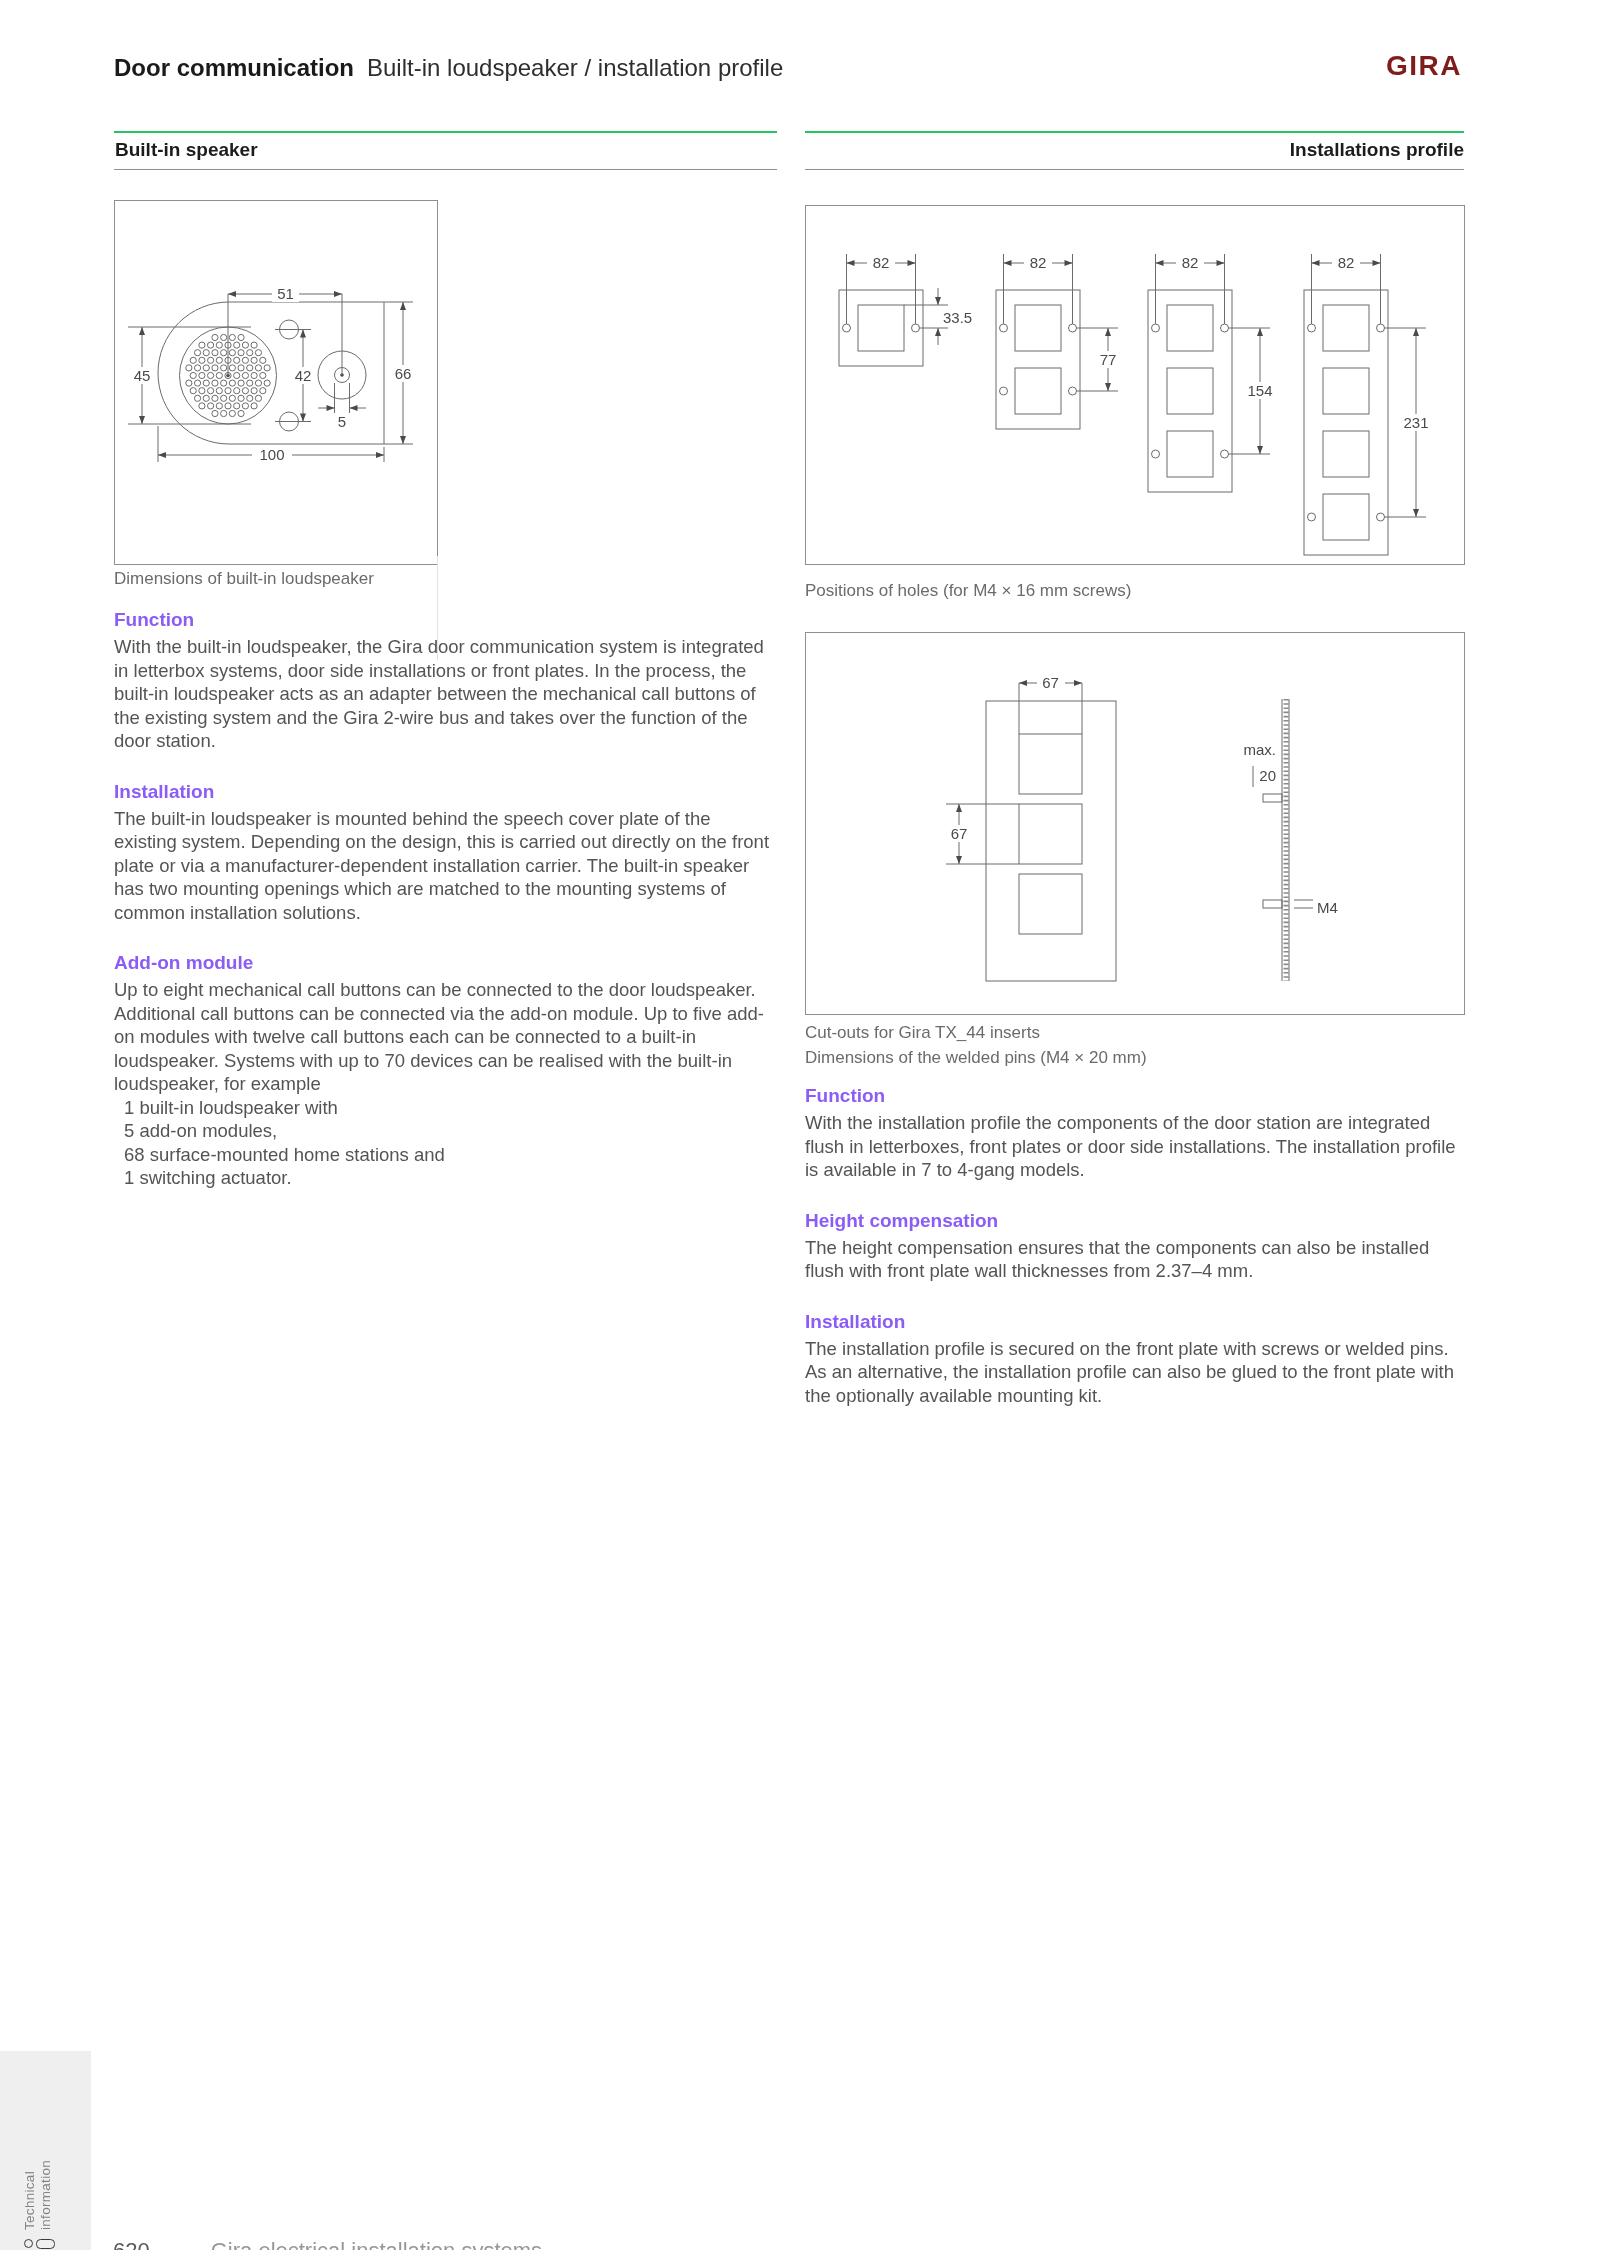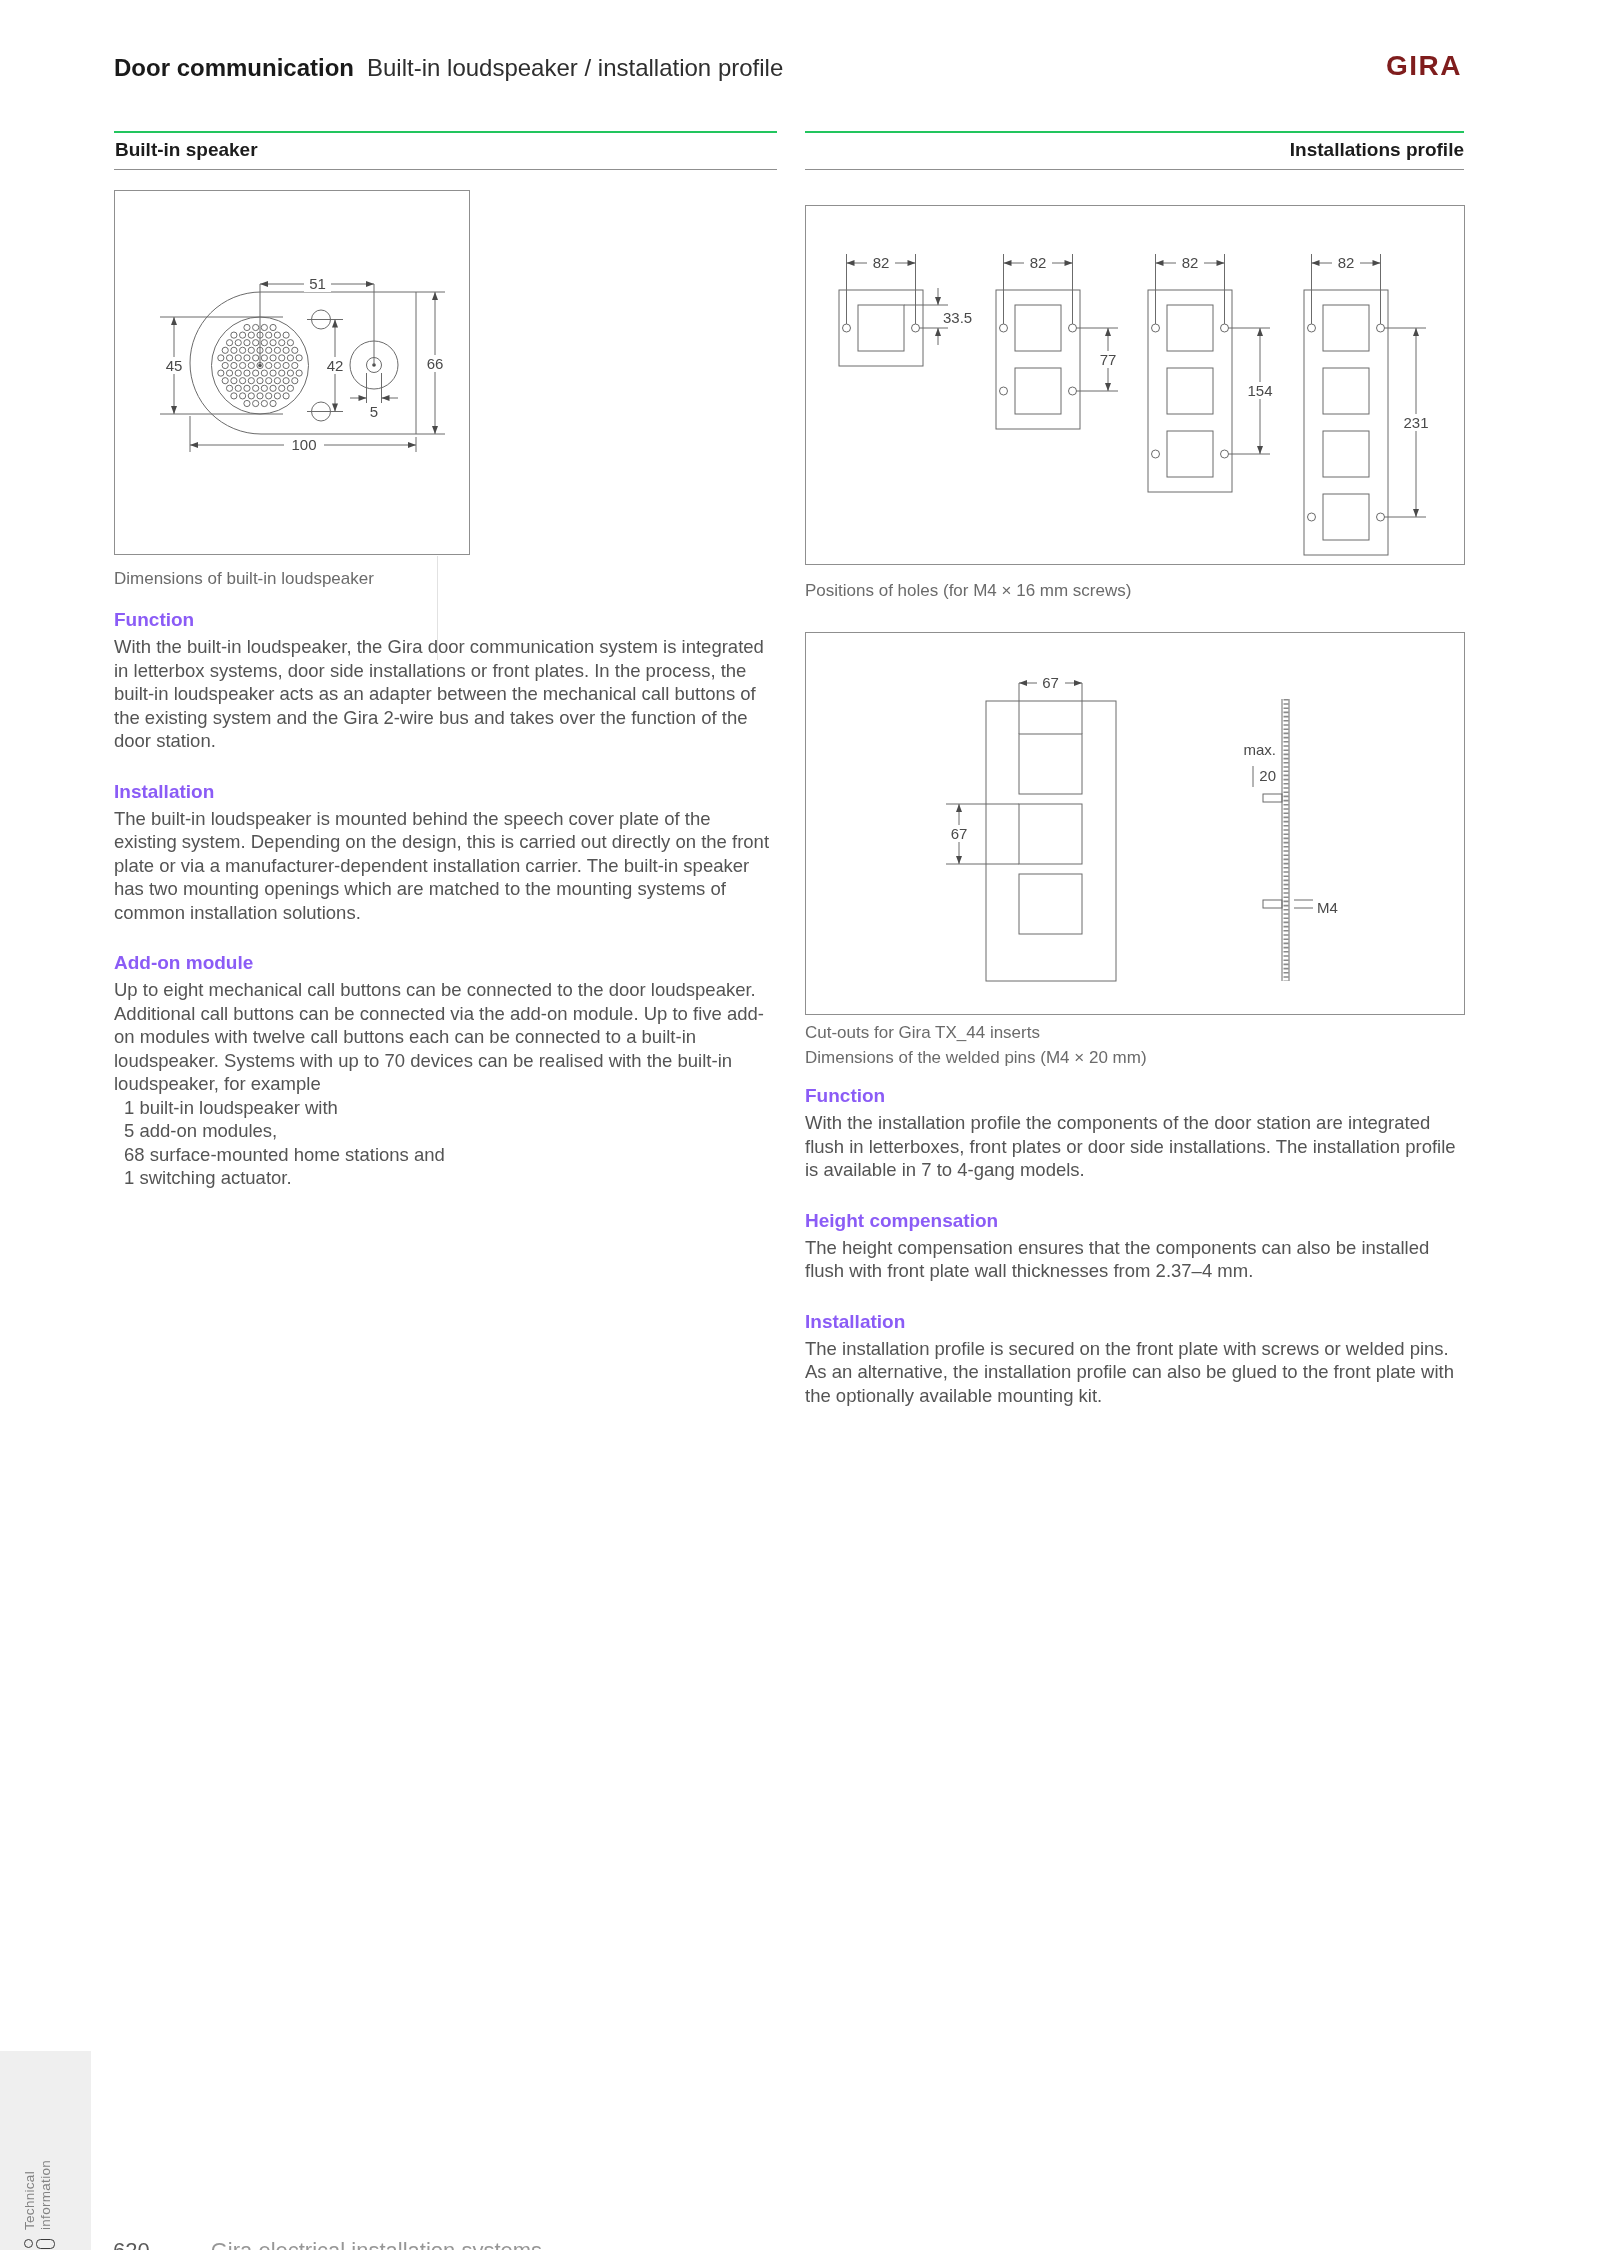--- a/index.html
+++ b/index.html
@@ -10,21 +10,21 @@
   .doc-title .t-bold{font-weight:bold;color:#1a1a1a;}
   .doc-title .t-rest{font-weight:normal;color:#2e2e2e;margin-left:13px;}
   .brand{position:absolute;right:138px;top:50px;font-size:28px;font-weight:bold;letter-spacing:1.5px;color:#7f1d1d;}
   
   .col-header{position:absolute;top:131px;border-top:2px solid #22c55e;border-bottom:1px solid #8f8f8f;
               padding:6px 0 8px 1px;font-size:19px;font-weight:bold;color:#1c1c1c;}
   .col-header.left{left:114px;width:662px;}
   .col-header.right{left:805px;width:658px;text-align:right;}
   
   .figure{position:absolute;border:1px solid #8f8f8f;background:#fff;}
-  .fig-speaker{left:114px;top:190px;width:322px;height:363px;padding-left:32px;}
+  .fig-speaker{left:114px;top:200px;width:322px;height:363px;}
   .fig-holes{left:805px;top:205px;width:658px;height:358px;}
   .fig-cutouts{left:805px;top:632px;width:658px;height:381px;}
   .caption{position:absolute;font-size:17px;color:#6b6b6b;line-height:25px;}
   .cap-speaker{left:114px;top:566px;}
   .cap-holes{left:805px;top:578px;}
   .cap-cutouts{left:805px;top:1020px;}
   .faint-line{position:absolute;left:437px;top:556px;width:1px;height:104px;background:#e2e2e2;}
   
   .text-col{position:absolute;font-size:18.5px;line-height:23.5px;color:#545454;}
   .text-col.left{left:114px;top:608px;width:662px;}

